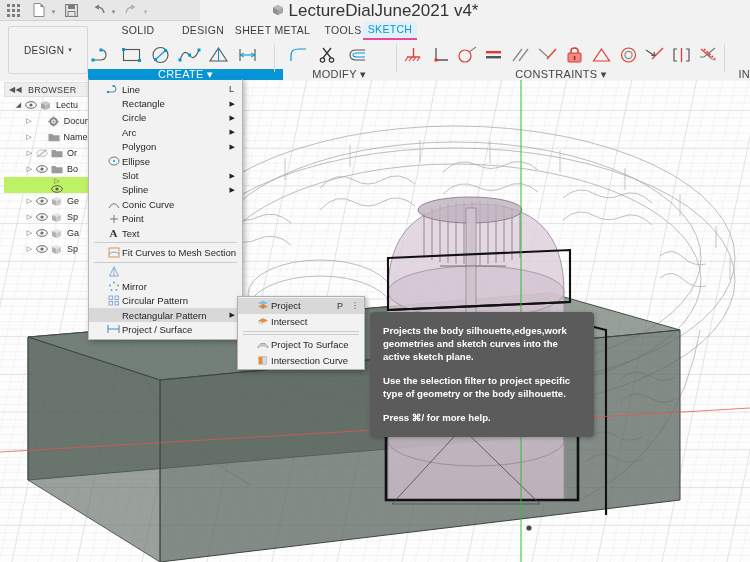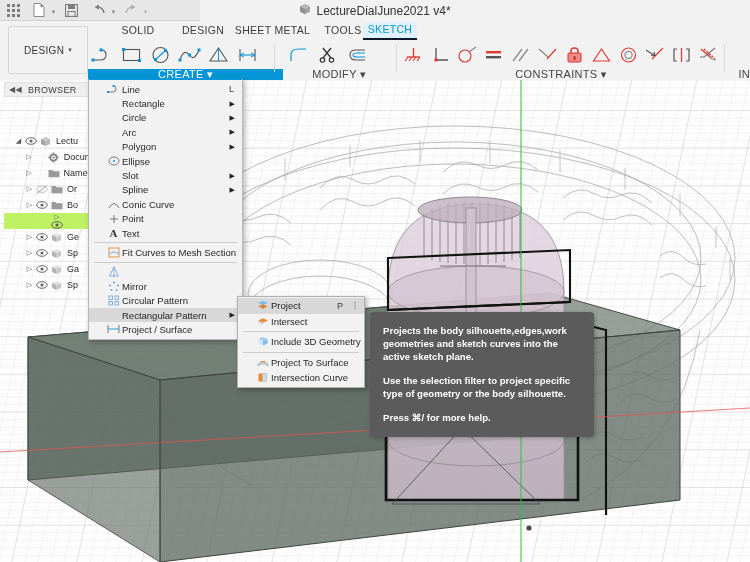--- a/index.html
+++ b/index.html
@@ -49,42 +49,42 @@
     position:absolute; left:200px; top:0; width:550px; height:21px;
     background:#f2f2f2; border-bottom:1px solid transparent;
   }
 
   
   #doc-title {
     position: absolute; left: 0; top: 0;
     width: 750px; height: 21px;
     display: flex; align-items: center; justify-content: center;
     gap: 5px;
-    font-size: 12px; color: #333;
+    font-size: 17px; color: #333;
     pointer-events: none;
   }
   #doc-title .cube { display:inline-block; }
 
   
   #tabstrip {
     position: absolute; left: 0; top: 21px;
     width: 750px; height: 19px;
     background: #f2f2f2;
     display: flex; align-items: flex-end; margin-left: 11px;
   }
   .ws-tab {
     font-size: 10.5px; letter-spacing: .3px;
     color: #3b3b3b; padding: 0 0 3px 0;
     text-align: center; height: 16px; line-height: 15px;
     box-sizing: border-box;
   }
   .ws-tab.active {
     color: #0696d7;
     background: #dff1fa;
-    border-bottom: 2px solid #0f172a;
+    border-bottom: 2px solid #ec4899;
     height: 18px; line-height: 15px;
   }
 
   
   #design-btn {
     position: absolute; left: 8px; top: 26px;
     width: 80px; height: 48px;
     background: #f2f2f2;
     border: 1px solid #d6d6d6;
     border-radius: 2px;
@@ -570,21 +570,21 @@
       </div>
     </div>
   </div>
 
   <div id="browser">
     <div id="browser-header">
       <span class="collapse">◀◀</span>
       <span>BROWSER</span>
     </div>
 
-    <div class="br-row" style="padding-left:9px;margin-top:36px;">
+    <div class="br-row" style="padding-left:9px;">
       <span class="br-tw">◢</span>
       <span class="br-eye">
         <svg width="12" height="8" viewBox="0 0 12 8">
             <ellipse cx="6" cy="4" rx="5.3" ry="3.3" fill="none" stroke="#6a6a6a" stroke-width="1"></ellipse>
             <circle cx="6" cy="4" r="1.6" fill="#6a6a6a"></circle>
           </svg>
       </span>
       <span class="br-ico">
         <svg width="11" height="11" viewBox="0 0 11 11">
             <polygon points="1,3 5.5,1 10,3 5.5,5" fill="#c9c9c9"></polygon>
@@ -921,30 +921,20 @@
         <svg width="12" height="11" viewBox="0 0 12 11">
             <polygon points="1,4.5 6,2.3 11,4.5 6,6.7" fill="#e58b3c"></polygon>
             <polygon points="1,4.5 6,6.7 6,9 1,6.8" fill="#d3d3d3"></polygon>
           </svg>
       </span>
       <span class="mi-lbl">Intersect</span>
     </div>
 
     <div class="mi-sep"></div>
 
-    <div class="mi">
-      <span class="mi-ico">
-        <svg width="12" height="11" viewBox="0 0 12 11">
-            <polygon points="1.5,3 6,1 10.5,3 6,5" fill="#9fd0ef"></polygon>
-            <polygon points="1.5,3 6,5 6,9.5 1.5,7.5" fill="#cfe6f6"></polygon>
-            <polygon points="10.5,3 6,5 6,9.5 10.5,7.5" fill="#7fbde8"></polygon>
-          </svg>
-      </span>
-      <span class="mi-lbl">Include 3D Geometry</span>
-    </div>
 
     <div class="mi-sep"></div>
 
     <div class="mi">
       <span class="mi-ico">
         <svg width="12" height="11" viewBox="0 0 12 11">
             <path d="M1 7 Q6 2.5 11 7 L11 9 Q6 4.5 1 9 Z" fill="#cfd8dc" stroke="#98a2a8" stroke-width="0.7"></path>
             <path d="M3.5 4.5 H8.5" stroke="#e58b3c" stroke-width="0.9"></path>
           </svg>
       </span>

